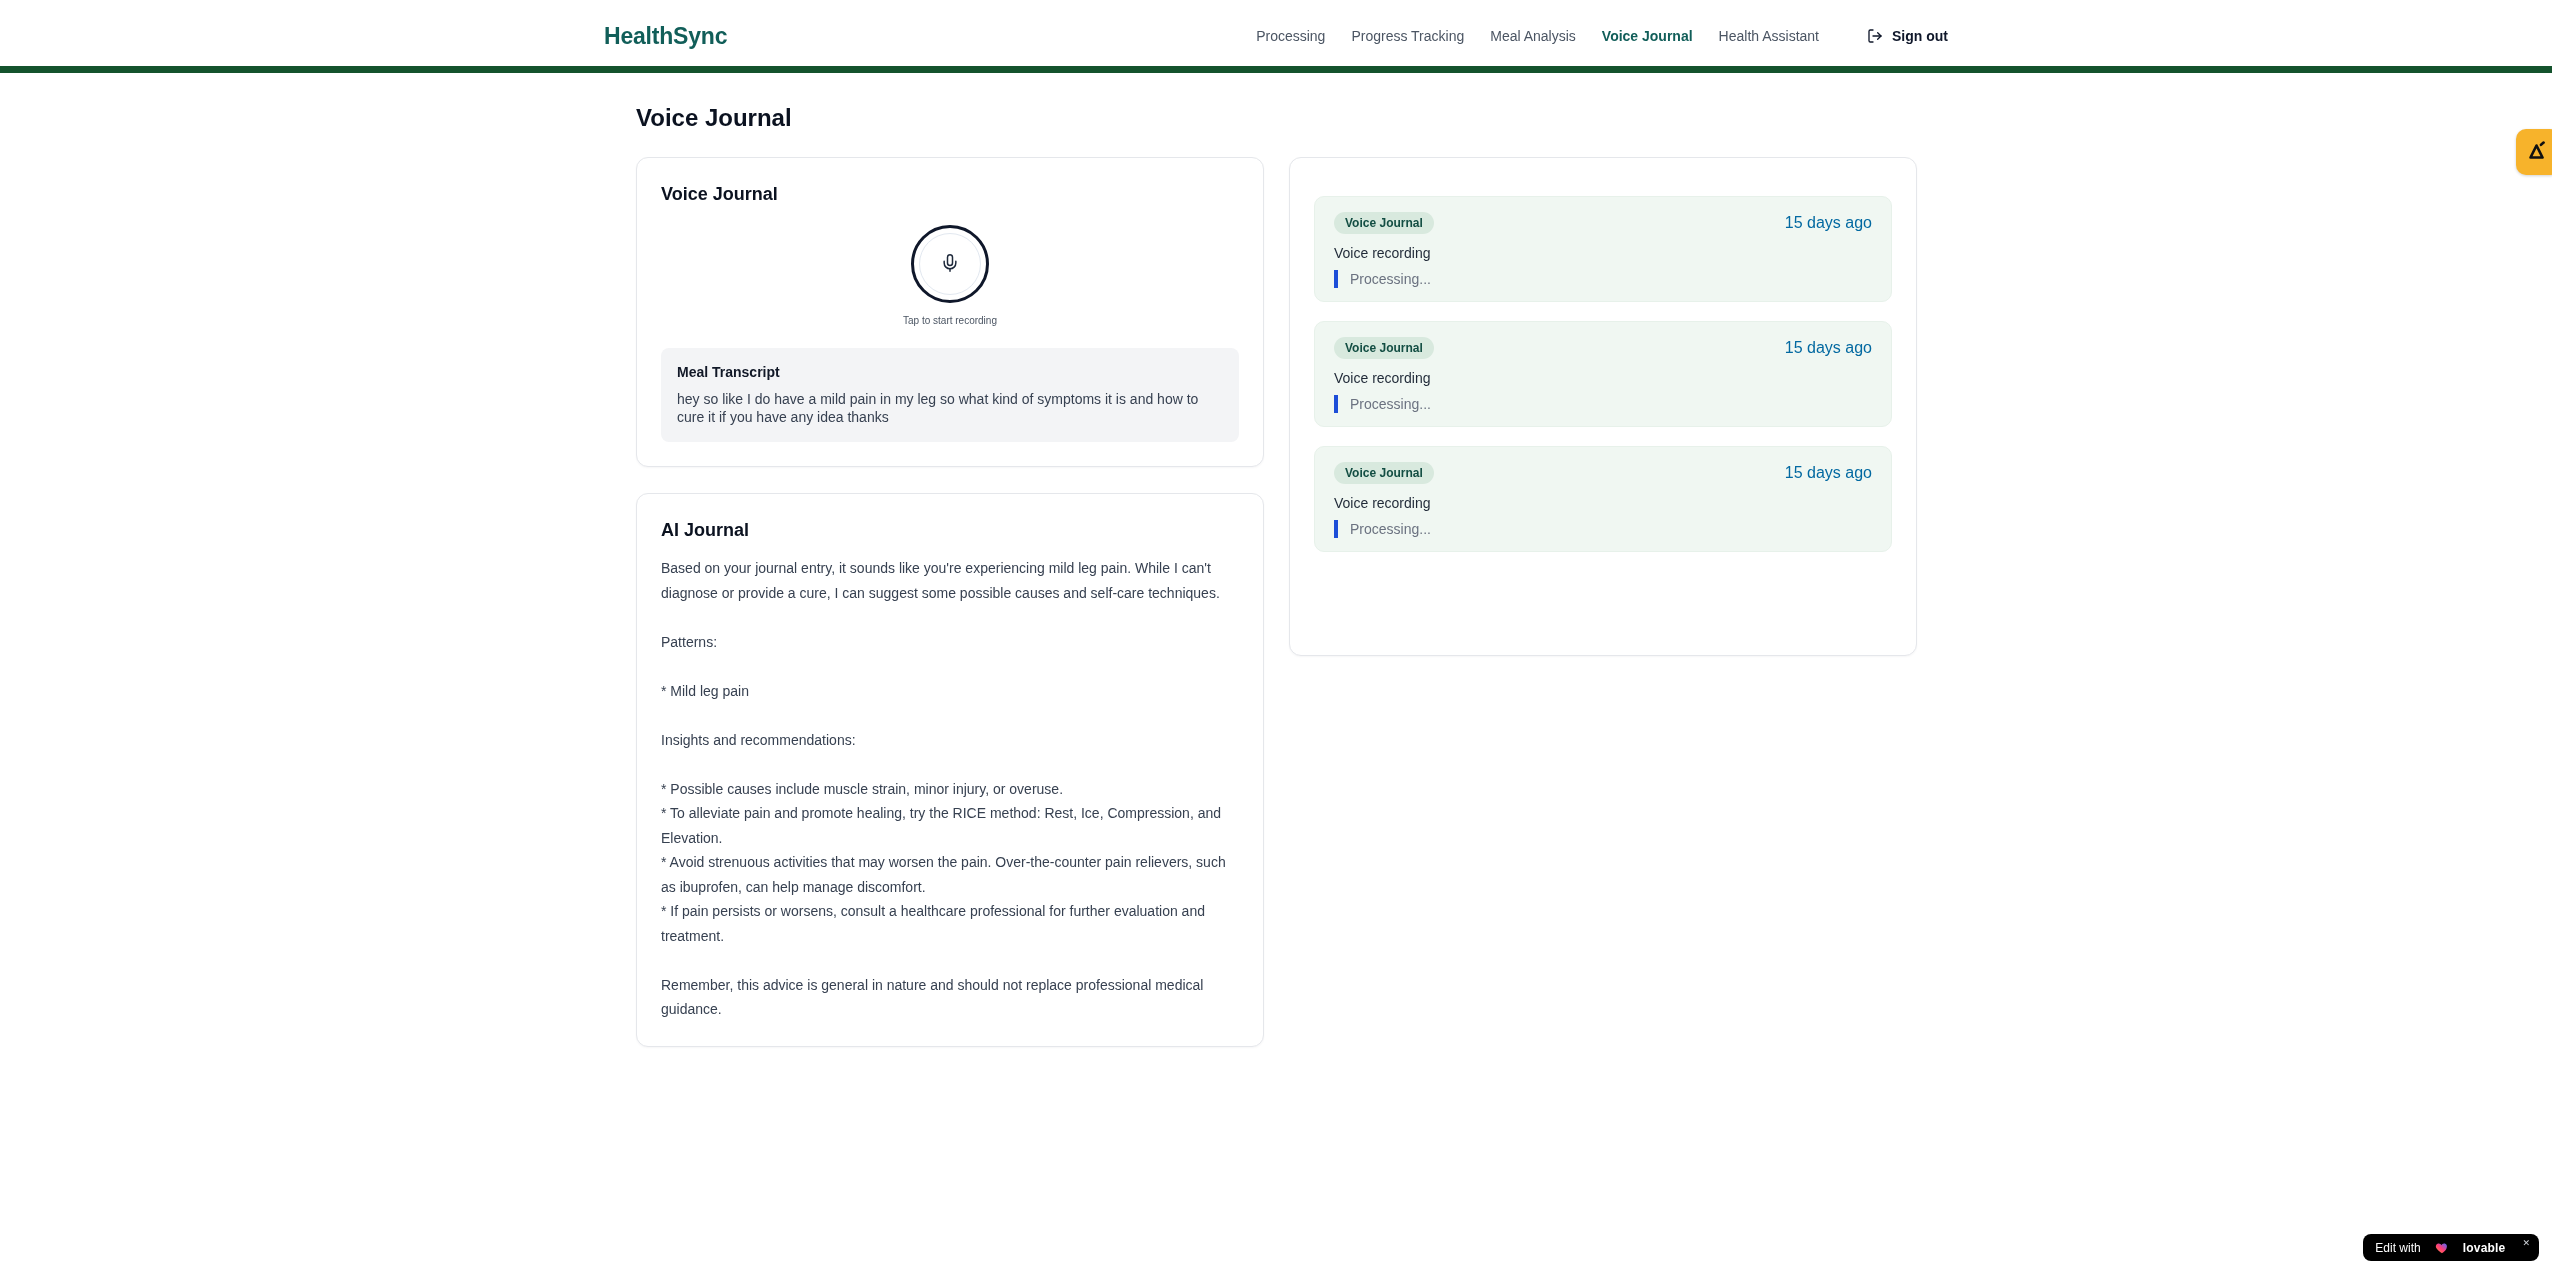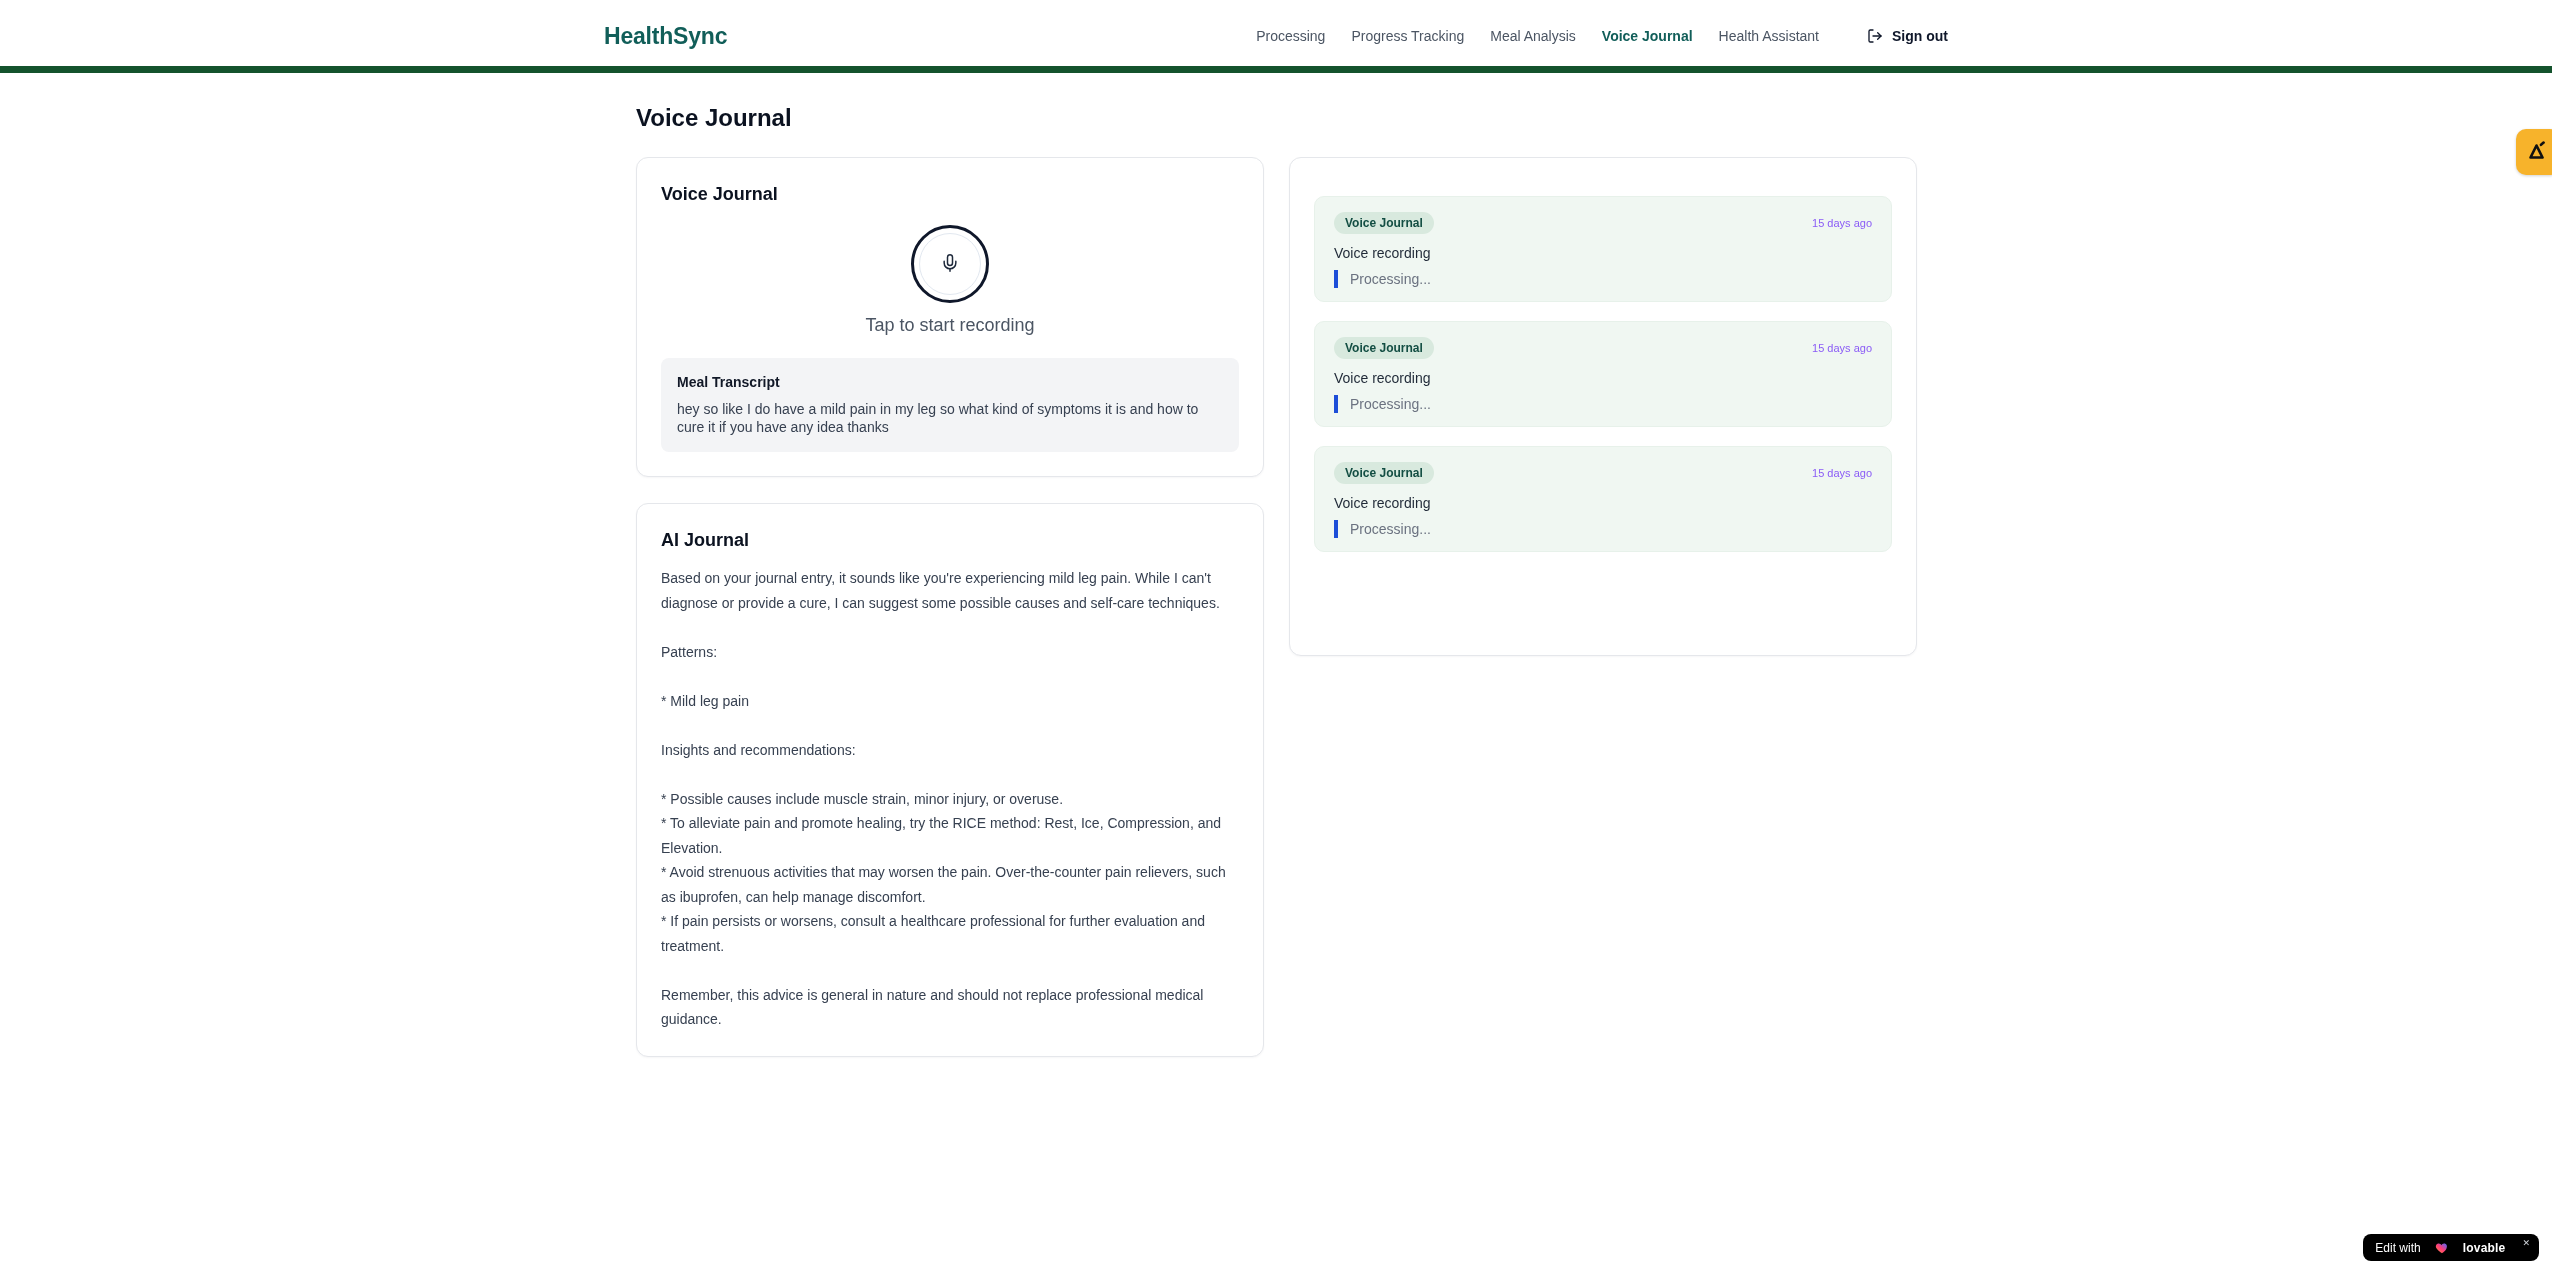--- a/index.html
+++ b/index.html
@@ -57,21 +57,21 @@
     width:78px; height:78px; border-radius:50%;
     border:3px solid #0f172a; background:#ffffff;
     display:inline-flex; align-items:center; justify-content:center;
     cursor:pointer; padding:0;
   }
   .mic-ring {
     width:62px; height:62px; border-radius:50%;
     border:1.5px solid #e2e8f0;
     display:flex; align-items:center; justify-content:center;
   }
-  .tap-label { margin-top:12px; font-size:18px; color:#4b5563;text-align:center; }
+  .tap-label { margin-top:12px; font-size:10px; color:#4b5563;text-align:center; }
   .transcript-box {
     margin-top:22px; background:#f3f4f6; border-radius:8px; padding:16px;
     text-align:left;
   }
   .transcript-title { font-size:14px; font-weight:700; color:#111827; margin-bottom:10px; }
   .transcript-text { font-size:14px; line-height:18px; color:#374151; }
 
   
   .analysis-body {
     margin-top:14px; font-size:14px; line-height:24.5px; color:#374151;
@@ -83,21 +83,21 @@
   .entry {
     background:#f0f7f2; border:1px solid #e7f1ea; border-radius:10px;
     padding:15px 19px 13px; margin-top:19px; cursor:pointer;
   }
   .entry:first-of-type { margin-top:14px; }
   .entry-head { display:flex; align-items:center; justify-content:space-between; }
   .entry-badge {
     background:#d8e9de; color:#134e43; font-size:12px; font-weight:700;
     border-radius:9999px; padding:4px 11px; line-height:14px;
   }
-  .entry-time { font-size:11px; color:#8b5cf6; }
+  .entry-time { font-size:16px; color:#0369a1; }
   .entry-title { margin-top:11px; font-size:14px; color:#1f2937; }
   .entry-status {
     margin-top:9px; border-left:4px solid #1d4ed8; padding:1px 0 1px 12px;
     font-size:14px; color:#6b7280;
   }
 
   
   .side-badge {
     position:absolute; top:129px; right:-8px; width:44px; height:46px;
     background:#f7b32b; border-radius:10px;

